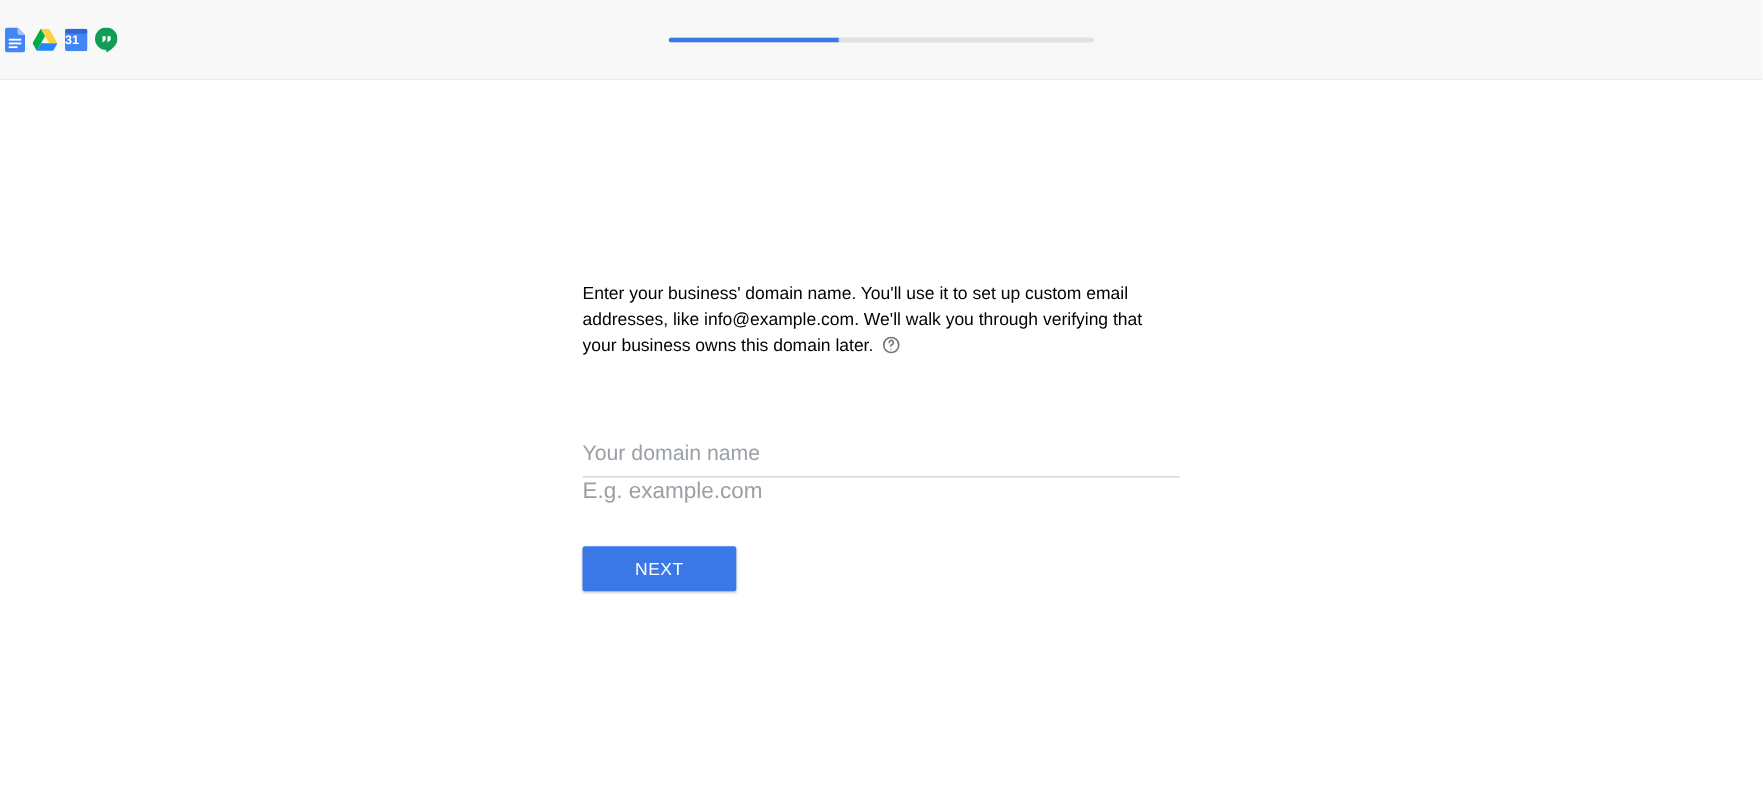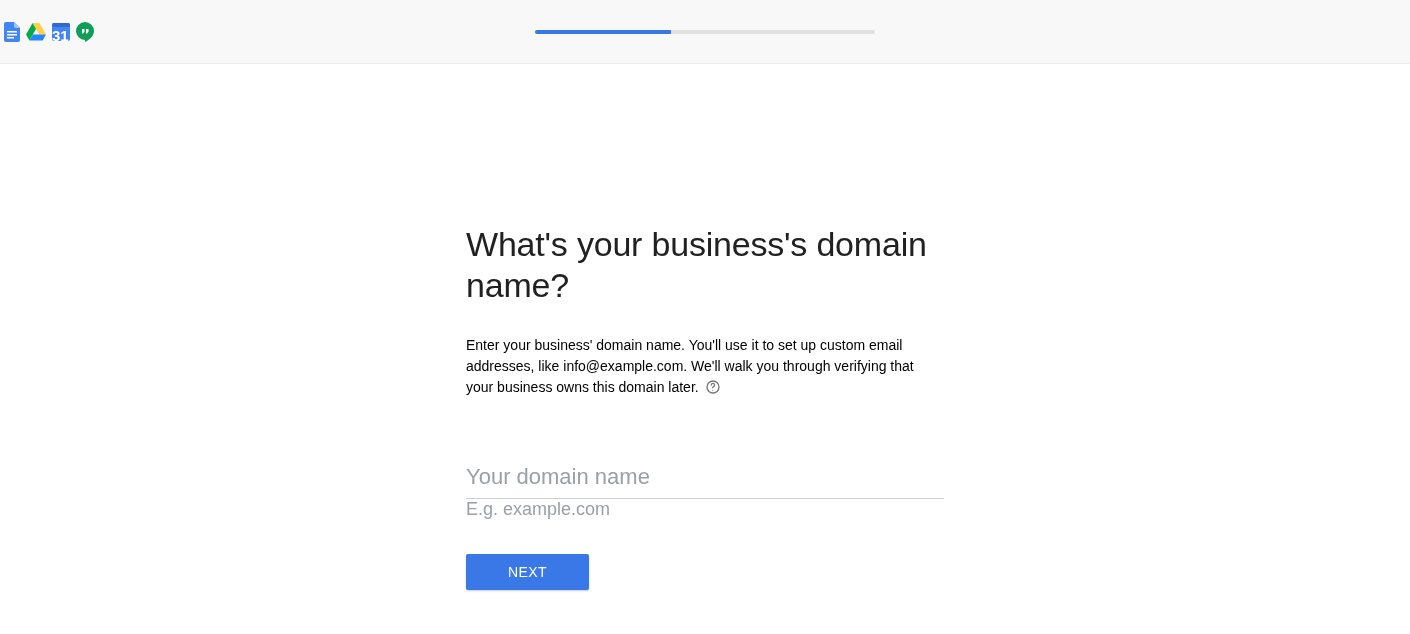--- a/index.html
+++ b/index.html
@@ -68,21 +68,21 @@
     top: -1px;
   }
   .field {
     margin-top: 60px;
   }
   .domain-input {
     width: 100%;
     border: none;
     border-bottom: 1px solid #cfcfcf;
     background: transparent;
-    font-size: 22px;
+    font-size: 17px;
     color: #212121;
     padding: 6px 0 8px 0;
     outline: none;
   }
   .domain-input::placeholder { color: #9aa0a6; }
   .hint {
     font-size: 18px;
     color: #9aa0a6;
   }
   .next-btn {
@@ -118,36 +118,35 @@
         <path d="M6.6 0h6.8l6.6 11.5h-6.8L6.6 0z" fill="#FFCF44"></path>
         <path d="M20 11.5l-3.4 6H3.4l3.4-6H20z" fill="#2684FC"></path>
         <path d="M6.6 0L0 11.5l3.4 6L10 6 6.6 0z" fill="#00AC47"></path>
       </svg>
     </span>
     <span style="position:relative;">
       <svg width="18" height="18" viewBox="0 0 18 18">
         <rect x="0" y="0" width="18" height="18" rx="2" fill="#4285F4"></rect>
         <rect x="0" y="0" width="18" height="4" rx="2" fill="#3367D6"></rect>
       </svg>
-      <span style="position:absolute;left:0;top:4px;width:15px;text-align:center;font-size:15px;font-weight:700;color:#fff;">31</span>
+      <span style="position:absolute;left:0;top:4px;width:15px;text-align:center;font-size:10px;font-weight:700;color:#fff;">31</span>
     </span>
     <span>
       <svg width="18" height="20" viewBox="0 0 18 20">
         <path d="M9 0a9 9 0 0 0-9 9 9 9 0 0 0 9 9v2c4-2 9-6 9-11A9 9 0 0 0 9 0z" fill="#0F9D58"></path>
         <path d="M6 7h2.5v3L6 12V7zm4 0h2.5v3L10 12V7z" fill="#fff"></path>
       </svg>
     </span>
   </div>
   <div class="progress-wrap">
     <div class="progress-fill" style="width: 40%;"></div>
   </div>
 </div>
 
 <div class="main">
-  <h1 class="title">What's your business's domain name?</h1>
   <p class="desc">
     <span>Enter your business' domain name. You'll use it to set up custom email addresses, like info@example.com. We'll walk you through verifying that your business owns this domain later.</span>
     <span class="desc-help">
       <svg width="16" height="16" viewBox="0 0 24 24" fill="none" stroke="#777" stroke-width="2">
         <circle cx="12" cy="12" r="9"></circle>
         <path d="M9.5 9a2.5 2.5 0 1 1 3.5 2.3c-.9.4-1.5 1-1.5 2" stroke-linecap="round"></path>
         <circle cx="11.5" cy="17" r="0.8" fill="#777" stroke="none"></circle>
       </svg>
     </span>
   </p>

